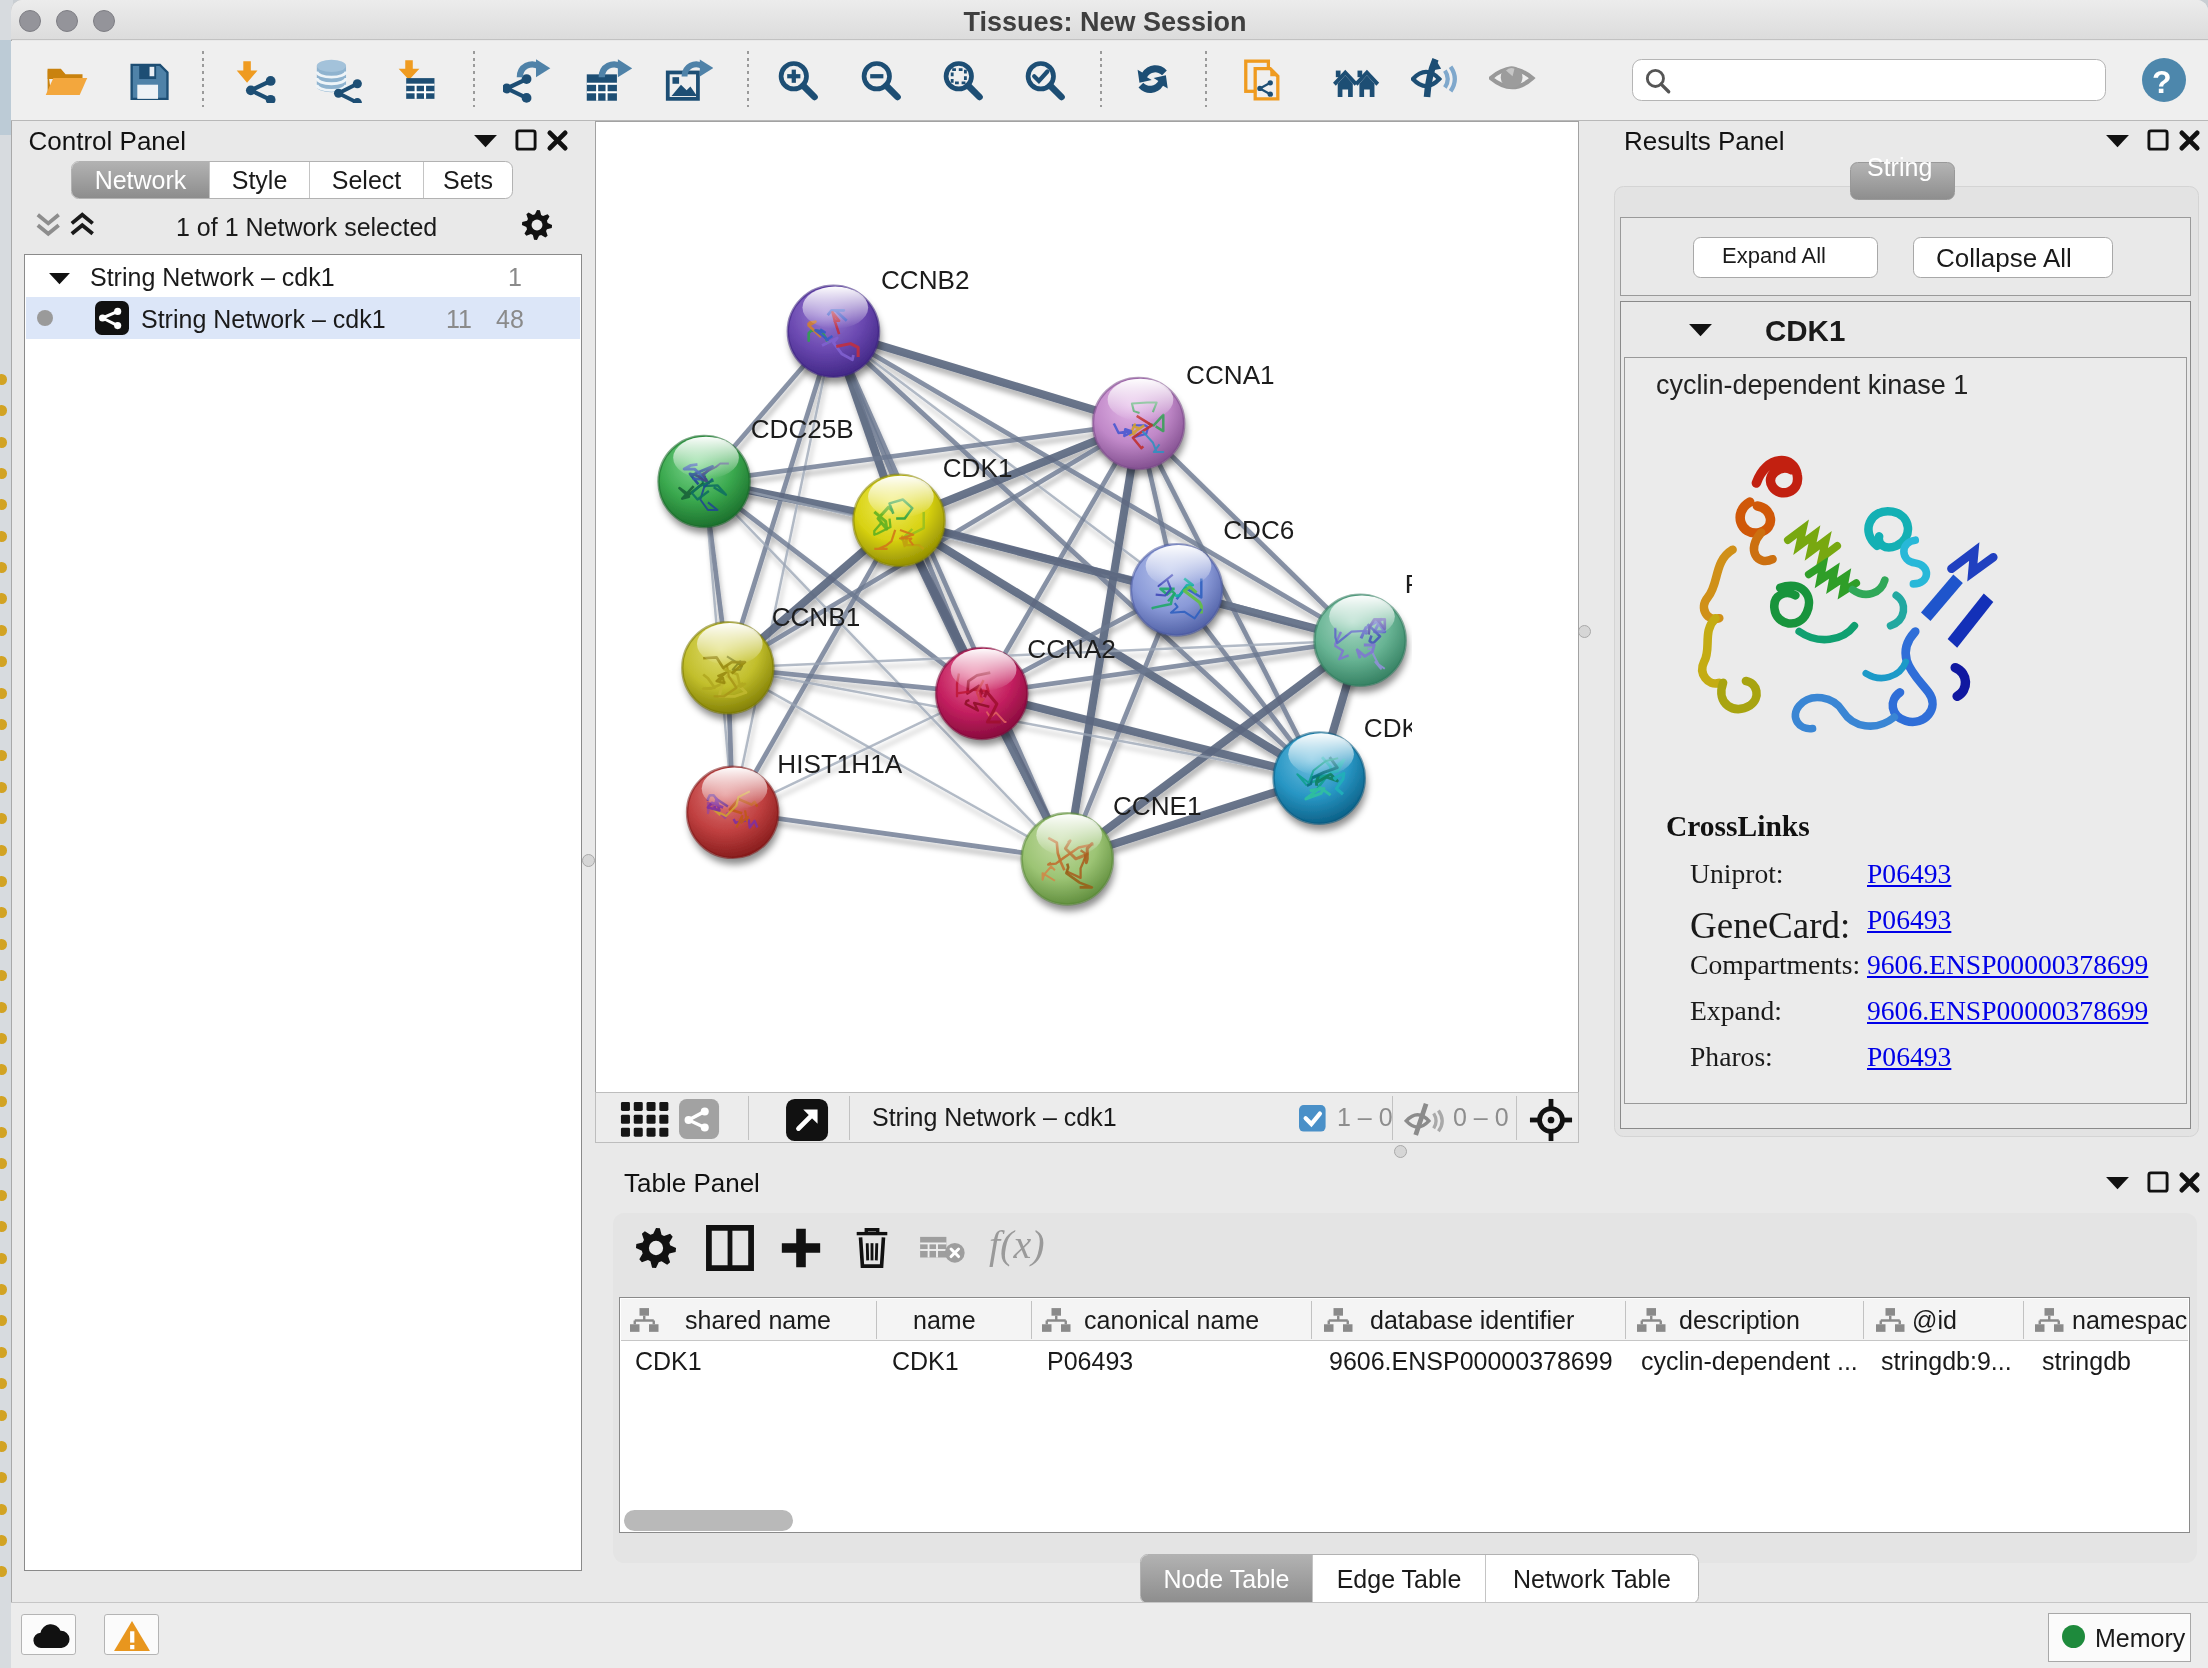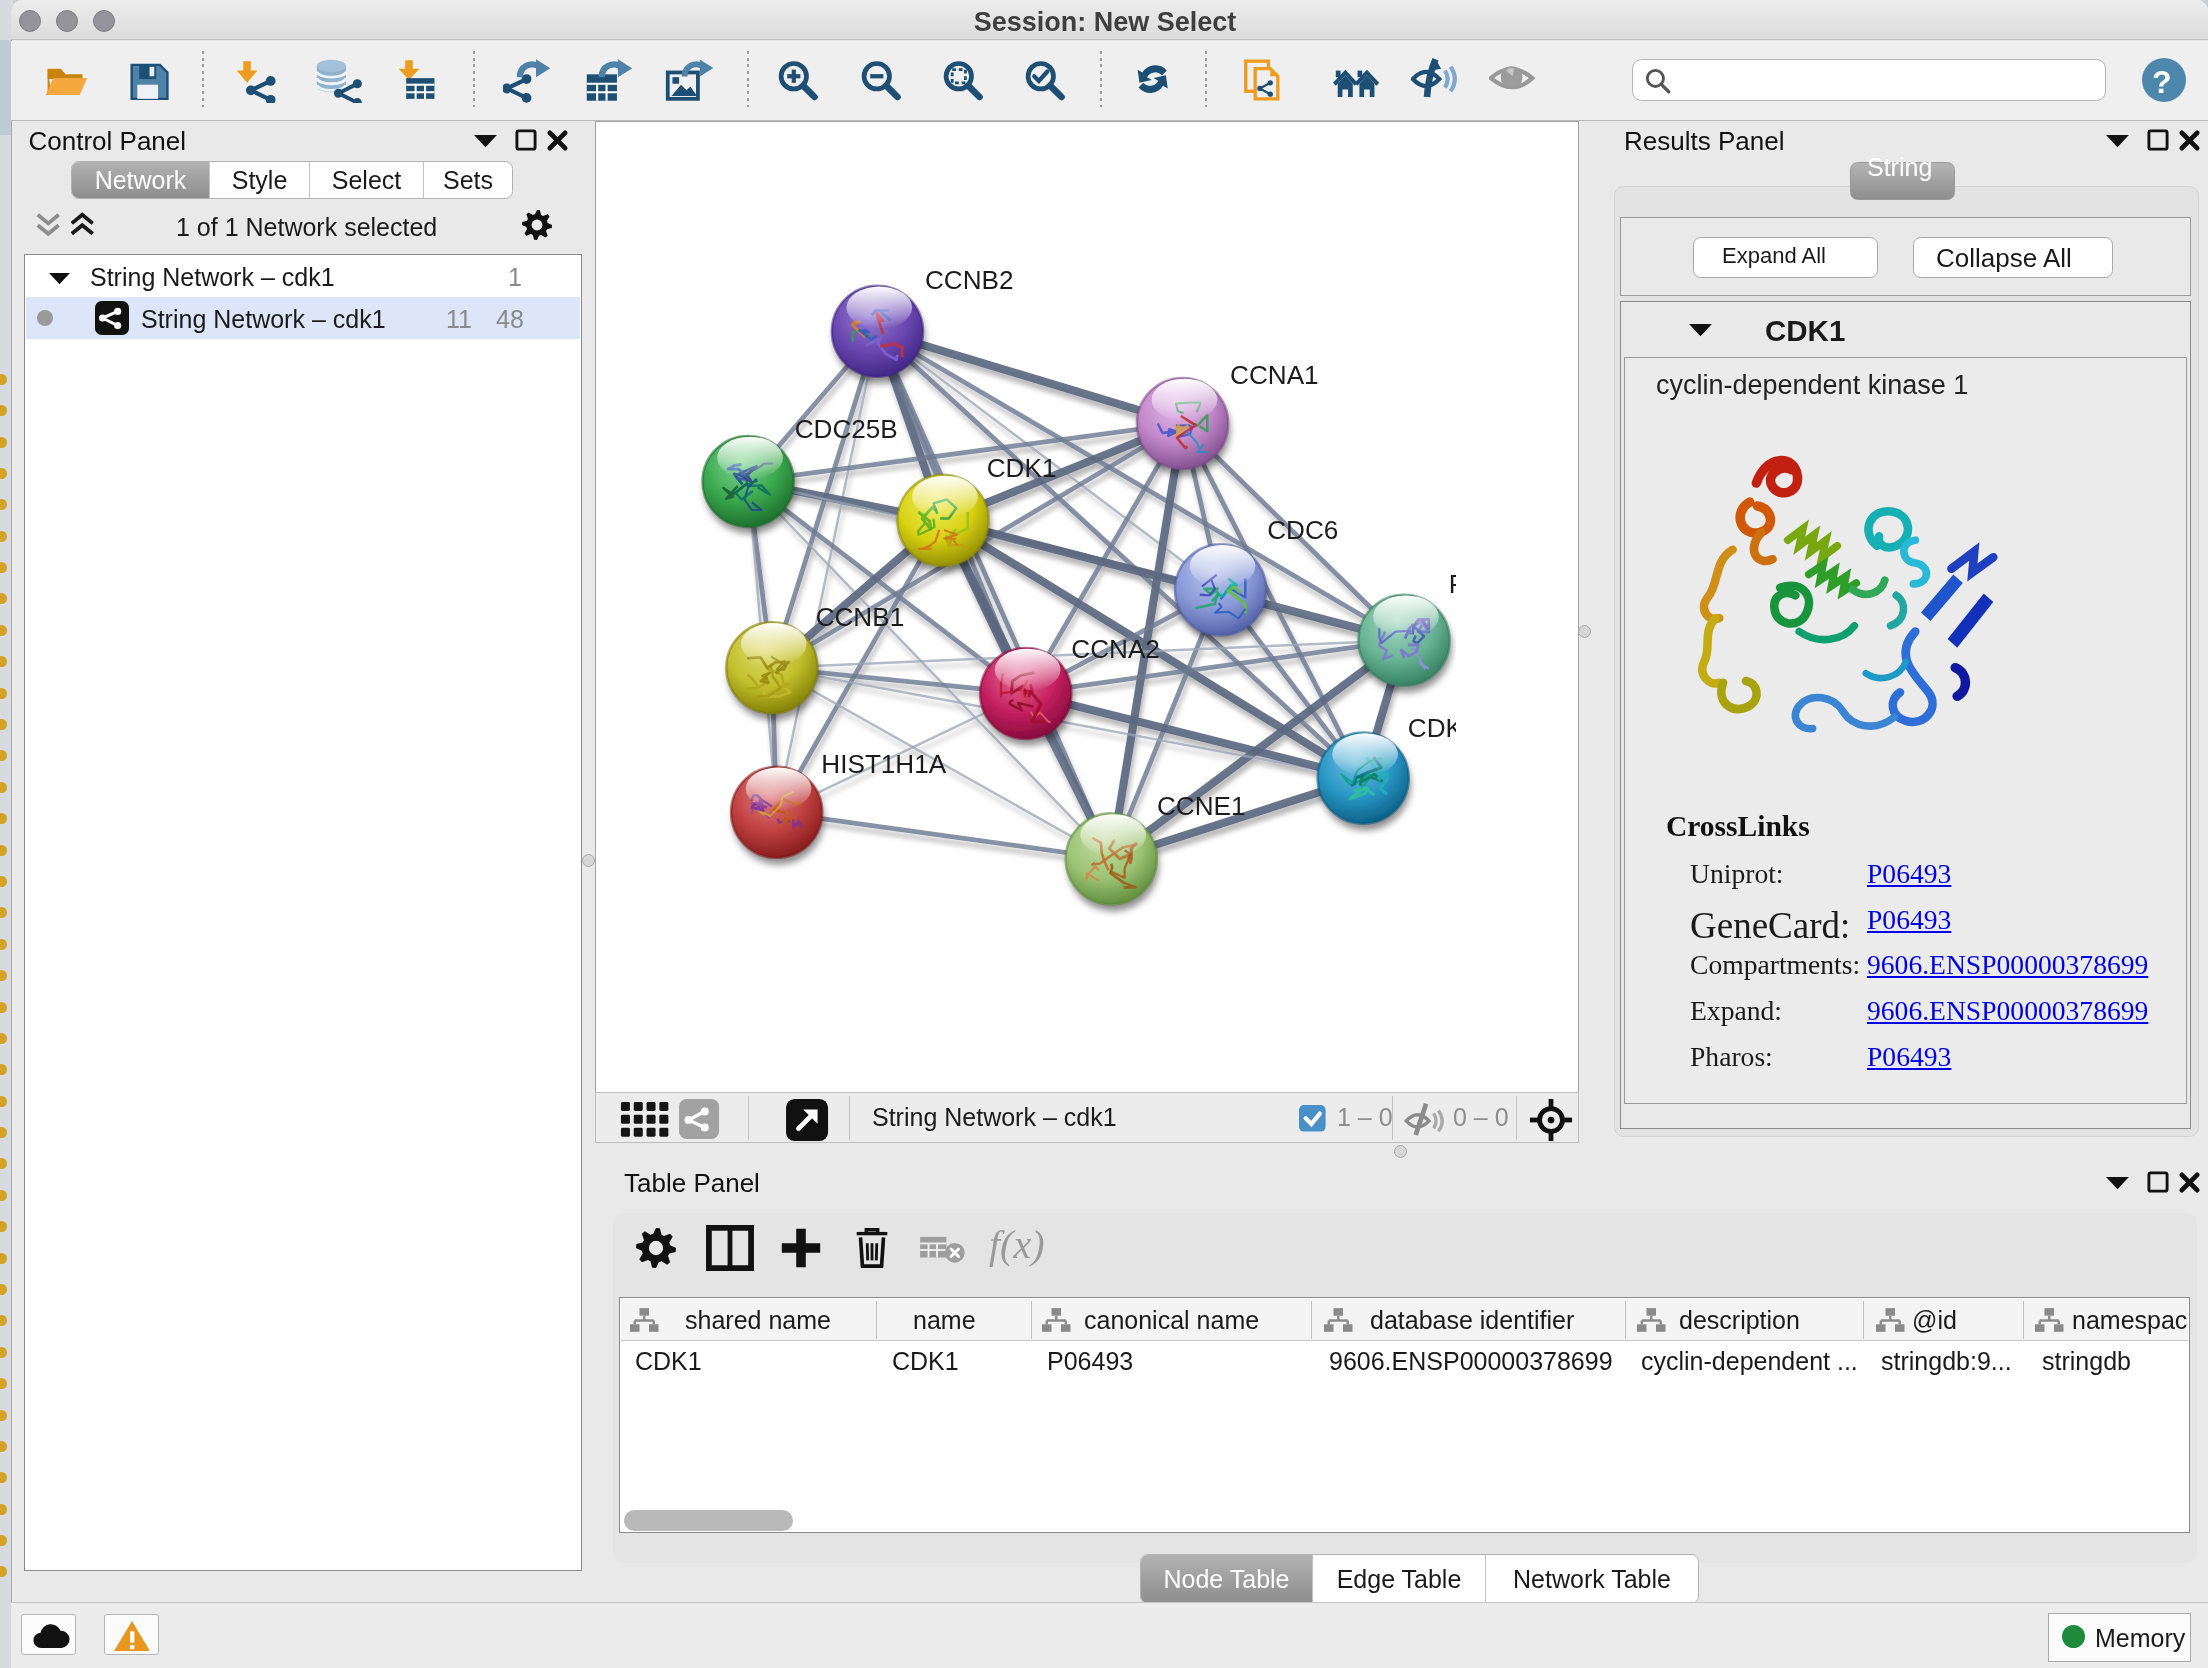--- a/index.html
+++ b/index.html
@@ -55,21 +55,21 @@
 <div class="abs" style="left:-3.8px;top:1504px;width:10.5px;height:10.5px;border-radius:50%;background:#d2a324"></div>
 <div class="abs" style="left:-3.8px;top:1535px;width:10.5px;height:10.5px;border-radius:50%;background:#d2a324"></div>
 <div class="abs" style="left:-3.8px;top:1566px;width:10.5px;height:10.5px;border-radius:50%;background:#d2a324"></div>
 
 <div class="abs" style="left:11.4px;top:0;width:2197px;height:1668px;background:#e9e9e9;border-radius:11.4px 11.4px 0 0;border-left:1px solid #a9a9a9"></div>
 
 <div class="abs" style="left:11.4px;top:0;width:2197px;height:40px;background:linear-gradient(#ececec,#dcdcdc);border-radius:11.4px 11.4px 0 0;border-bottom:1px solid #c2c2c2"></div>
 <div class="abs" style="left:19px;top:9.5px;width:22px;height:22px;border-radius:50%;background:#94949a;border:1.4px solid #7e7e84"></div>
 <div class="abs" style="left:56px;top:9.5px;width:22px;height:22px;border-radius:50%;background:#94949a;border:1.4px solid #7e7e84"></div>
 <div class="abs" style="left:93px;top:9.5px;width:22px;height:22px;border-radius:50%;background:#94949a;border:1.4px solid #7e7e84"></div>
-<div class="txt" style="left:1105px;top:6.7px;transform:translateX(-50%);font-size:27px;font-weight:bold;color:#3f3f3f">Session: New Select</div>
+<div class="txt" style="left:1105px;top:6.7px;transform:translateX(-50%);font-size:27px;font-weight:bold;color:#3f3f3f">Tissues: New Session</div>
 
 <div class="abs" style="left:11.4px;top:41px;width:2197px;height:80px;background:#efefef;border-bottom:1.9px solid #b8b8b8"></div>
 <svg class="abs" style="left:42px;top:57px" width="49" height="46" viewBox="0 0 52 48">
     <path d="M6 12 h14 l5 6 h18 v5 h-37 z" fill="#c9820e"></path>
     <path d="M6 12 v28 h4 l-0 0 z" fill="#c9820e"></path>
     <path d="M4 40 L12 22 h36 L40 40 Z" fill="#f3a73d"></path>
   </svg>
 <svg class="abs" style="left:126px;top:57px" width="49" height="46" viewBox="0 0 52 48">
     <path d="M6 8 h30 l8 8 v28 h-38 z" fill="#4f82a8" stroke="#1d4e74" stroke-width="2.5"></path>
     <rect x="14" y="8" width="18" height="15" fill="#1d4e74"></rect>
@@ -279,21 +279,21 @@
   </svg>
 <div class="txt" style="left:141px;top:305px">String Network – cdk1</div>
 <div class="txt" style="left:446px;top:305px;color:#8a8a8a">11</div>
 <div class="txt" style="left:496px;top:305px;color:#8a8a8a">48</div>
 
 <div class="abs" style="left:582px;top:854px;width:13.3px;height:13.3px;border-radius:50%;background:#d6d6d6;border:1px solid #a9a9a9"></div>
 <div class="abs" style="left:1578px;top:625px;width:13.3px;height:13.3px;border-radius:50%;background:#d6d6d6;border:1px solid #a9a9a9"></div>
 <div class="abs" style="left:1394px;top:1145px;width:13.3px;height:13.3px;border-radius:50%;background:#d6d6d6;border:1px solid #a9a9a9"></div>
 
 <div class="abs" style="left:595px;top:121px;width:984px;height:971px;background:#fff;border:1px solid #a2a2a2;border-bottom:none"></div>
-<div class="abs" style="left:616px;top:121px;width:840px;height:970px;overflow:hidden">
+<div class="abs" style="left:572px;top:121px;width:840px;height:970px;overflow:hidden">
 <svg width="982" height="970" viewBox="0 0 1033 1020" style="position:absolute;left:0;top:0">
 <defs>
 <filter id="nsh" x="-40%" y="-40%" width="180%" height="200%">
           <feDropShadow dx="2" dy="7" stdDeviation="4" flood-color="#000" flood-opacity="0.45"></feDropShadow>
         </filter>
 <filter id="esh" x="-20%" y="-20%" width="140%" height="160%">
           <feDropShadow dx="2" dy="6" stdDeviation="3" flood-color="#000" flood-opacity="0.30"></feDropShadow>
         </filter>
 <linearGradient id="gloss" x1="0" y1="0" x2="0" y2="1">
           <stop offset="0" stop-color="#fff" stop-opacity="0.98"></stop>

